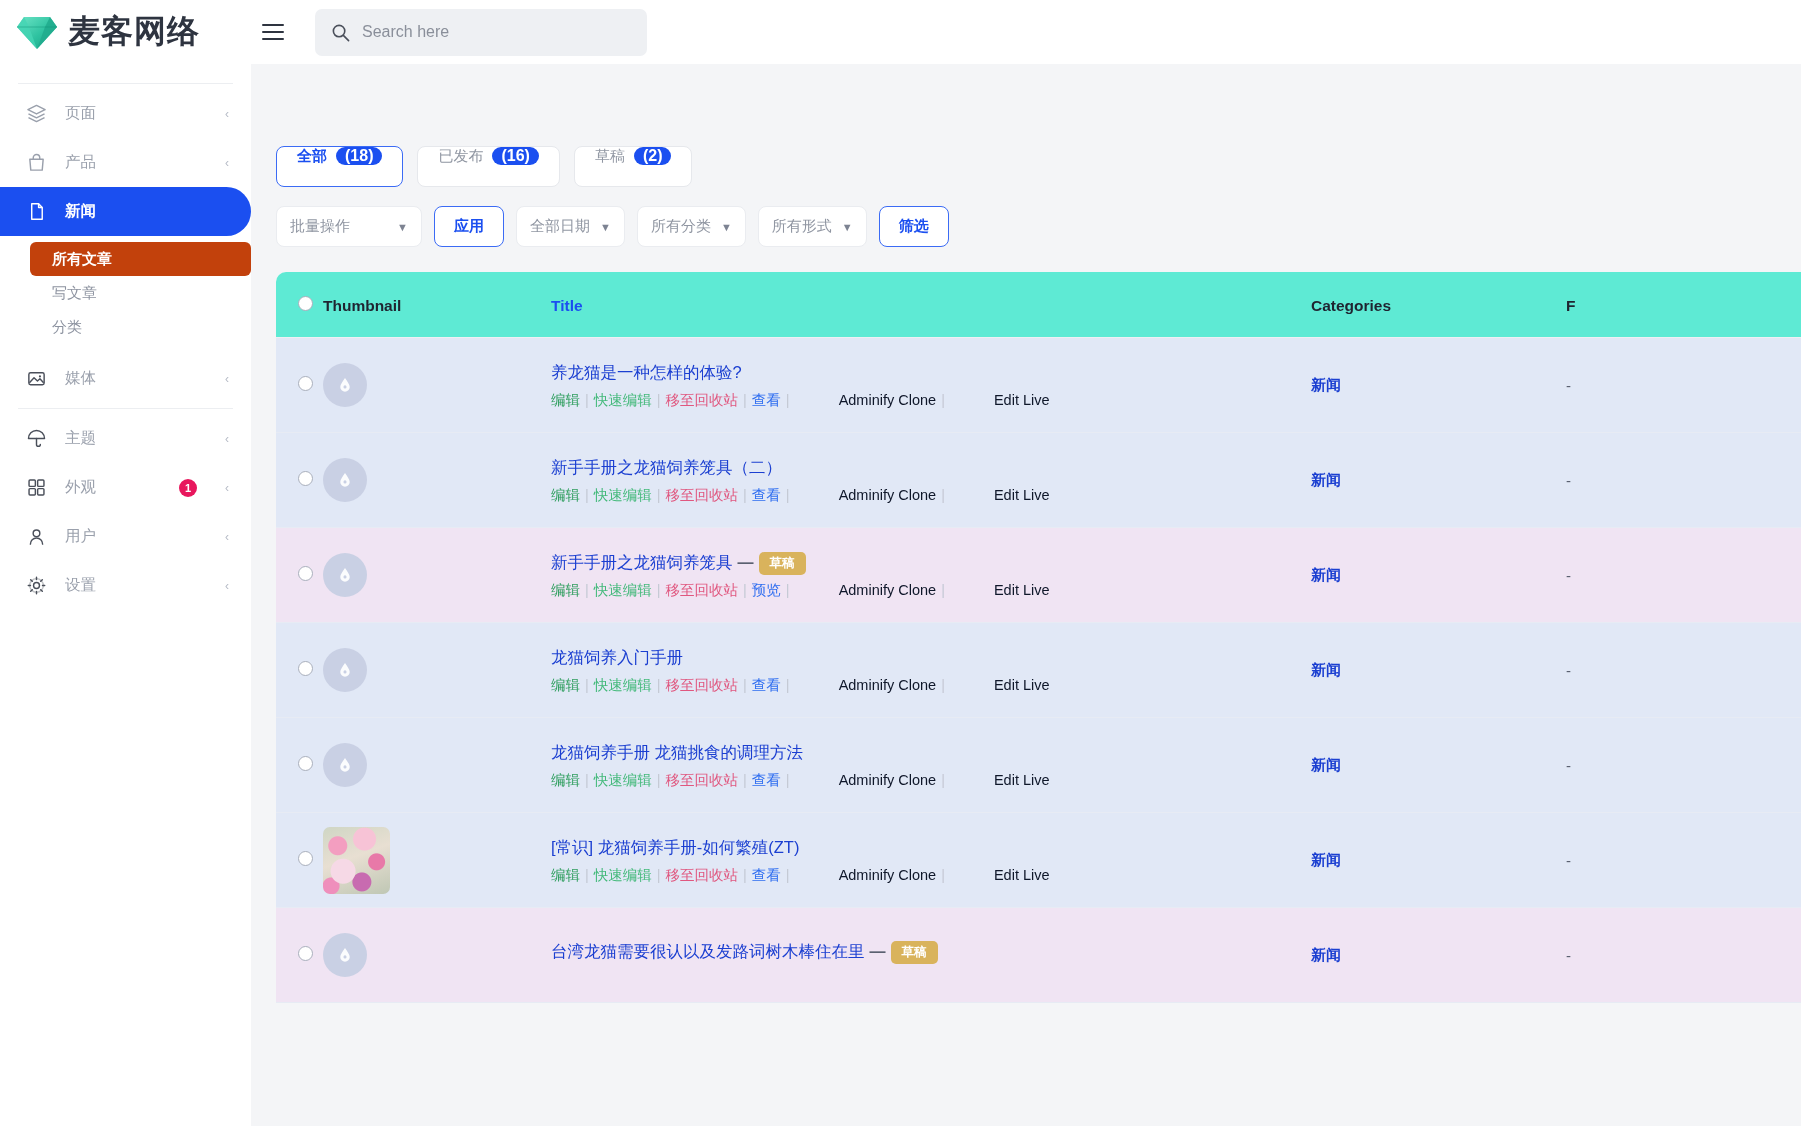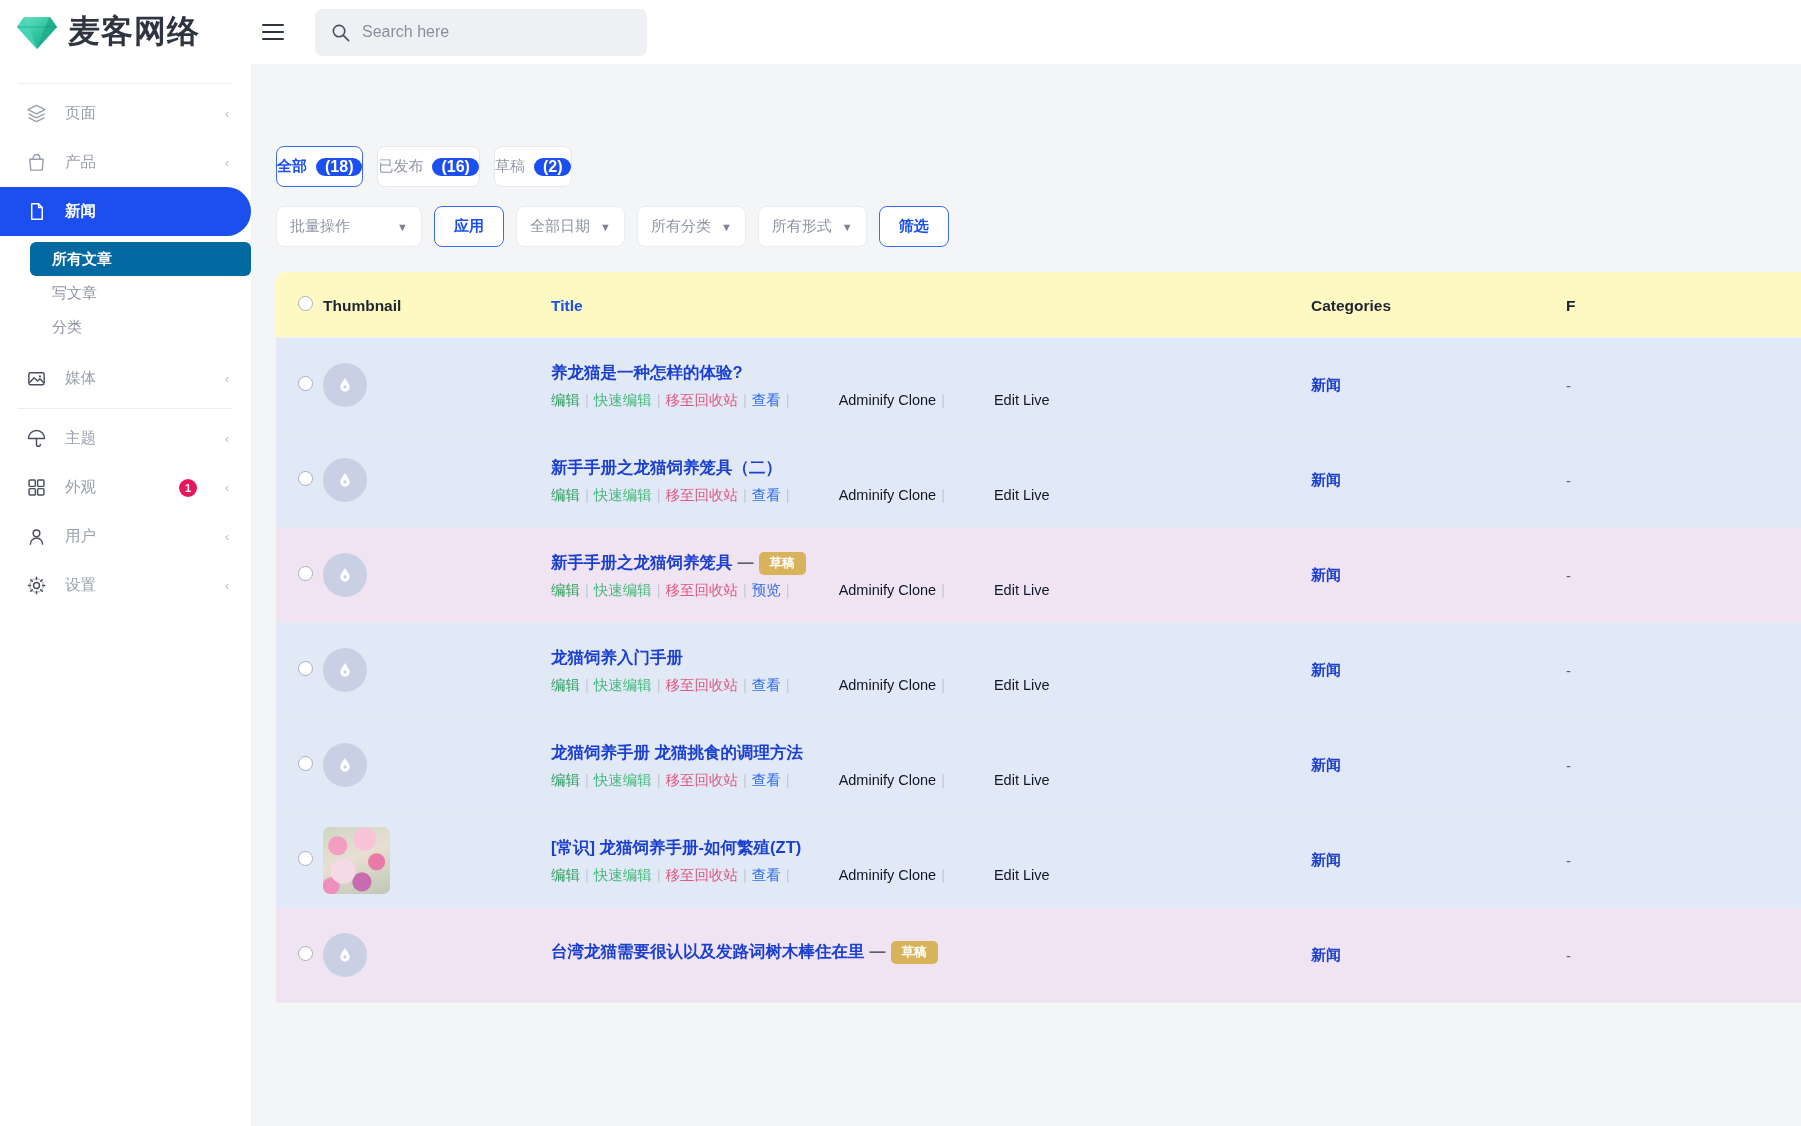--- a/index.html
+++ b/index.html
@@ -62,38 +62,38 @@
   .badge-dot {
     background: #e8175d; color: #fff; font-size: 11px; font-weight: 700;
     width: 18px; height: 18px; border-radius: 50%; display: inline-flex;
     align-items: center; justify-content: center; margin-right: 10px;
   }
   .sub-item {
     height: 34px; margin: 0 0 0 30px; display: flex; align-items: center;
     padding-left: 22px; font-size: 15px; color: #8d93a0; cursor: pointer;
     border-radius: 6px; white-space: nowrap;
   }
-  .sub-item.active { background: #0369a1; color: #fff; font-weight: 700; }
+  .sub-item.active { background: #c2410c; color: #fff; font-weight: 700; }
   .subs { padding: 6px 0 10px 0; }
 
   
   #main {
     position: absolute; top: 64px; left: 251px; width: 1550px; height: 1062px;
     background: #f4f5f7; overflow: hidden;
   }
   #page-title {
     font-size: 30px; font-weight: 700; color: #1f2430;
     padding: 30px 0 0 25px;
   }
 
   
   #tabs { display: flex; gap: 14px; padding: 82px 0 0 25px; }
   .tab {
     height: 41px; background: #fff; border: 1px solid #e6e8ec; border-radius: 8px;
-    display: flex; align-items: center; gap: 9px; padding: 0 0;
+    display: flex; align-items: flex-start; gap: 9px; padding: 0 20px;
     font-size: 15px; color: #9096a2; cursor: pointer;
   }
   .tab.active { border: 1.6px solid #3b6bf5; color: #1b4ff0; font-weight: 700; }
   .tab .cnt {
     background: #1b4ff0; color: #fff; font-size: 16px; font-weight: 700;
     border-radius: 10px; padding: 2px 9px; line-height: 14px;
   }
 
   
   #filters { display: flex; gap: 12px; padding: 19px 0 0 25px; align-items: flex-end; }
@@ -111,21 +111,21 @@
   }
 
   
   #tablewrap {
     margin: 25px 0 0 25px; width: 1550px; background: #fff;
     border-radius: 10px 0 0 0; overflow: hidden;
   }
   table { border-collapse: collapse; width: 1550px; table-layout: fixed; }
   thead th {
     text-align: left; font-size: 15.5px; font-weight: 700; color: #1f2430;
-    padding: 24px 0 22px 0; background: #fef9c3; border-bottom: 1px solid #eef0f3;
+    padding: 24px 0 22px 0; background: #5eead4; border-bottom: 1px solid #eef0f3;
   }
   thead th.c-title a { color: #1b4ff0; text-decoration: none; }
   .col-chk   { width: 47px; padding-left: 22px !important; }
   .col-thumb { width: 228px; }
   .col-title { width: 760px; }
   .col-cat   { width: 255px; }
   .col-last  { width: 260px; }
 
   tbody tr { height: 95px; }
   tbody tr.pub   { background: #e1e8f6; }
@@ -147,21 +147,21 @@
     background:
       radial-gradient(circle at 22% 28%, #f39ec0 0 9px, transparent 10px),
       radial-gradient(circle at 62% 18%, #f7c3d6 0 11px, transparent 12px),
       radial-gradient(circle at 80% 52%, #e879a8 0 8px, transparent 9px),
       radial-gradient(circle at 30% 66%, #f6d9e6 0 12px, transparent 13px),
       radial-gradient(circle at 58% 82%, #c86bb0 0 9px, transparent 10px),
       radial-gradient(circle at 12% 88%, #ef8fbc 0 8px, transparent 9px),
       linear-gradient(160deg, #cfd6c4 0%, #e8dfd2 45%, #bfc7b4 100%);
   }
   .post-title {
-    font-size: 16.5px; font-weight: 700; color: #1b3fd1; text-decoration: none;
+    font-size: 16.5px; font-weight: 400; color: #1b3fd1; text-decoration: none;
     display: inline-block; margin-bottom: 7px;
   }
   .dash { color: #5a6070; font-weight: 700; margin: 0 5px; }
   .pill-draft {
     background: #d9b35c; color: #fff; font-size: 12.5px; font-weight: 700;
     border-radius: 5px; padding: 3px 11px; vertical-align: middle;
     display: inline-block;
   }
   .actions { font-size: 14.5px; line-height: 18px; white-space: nowrap; }
   .actions a { text-decoration: none; }

